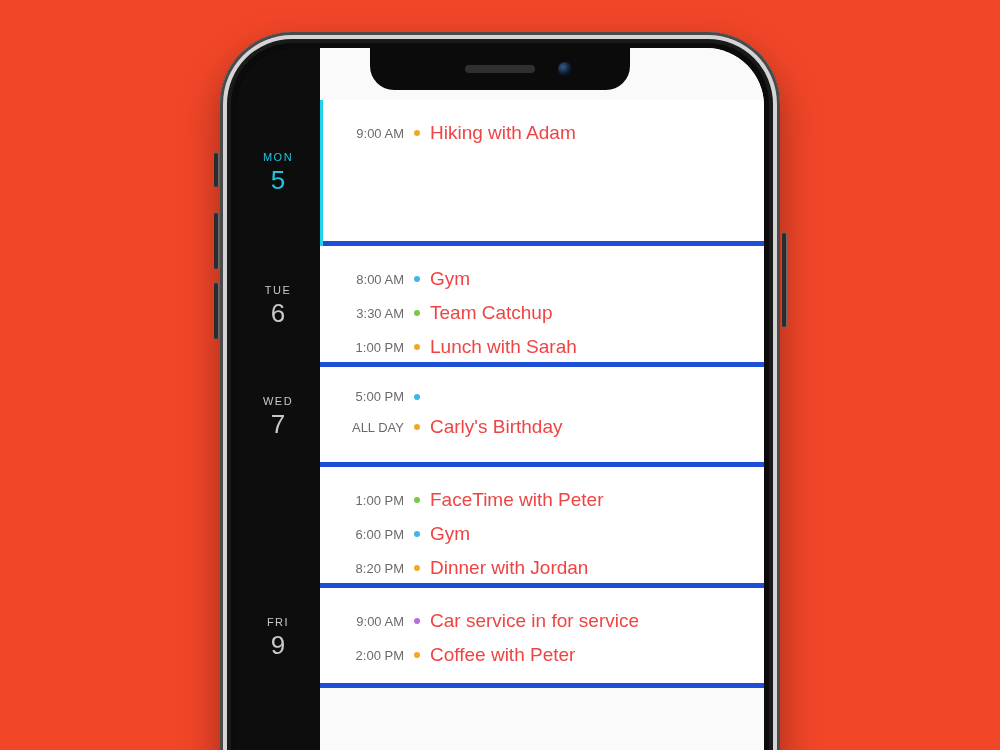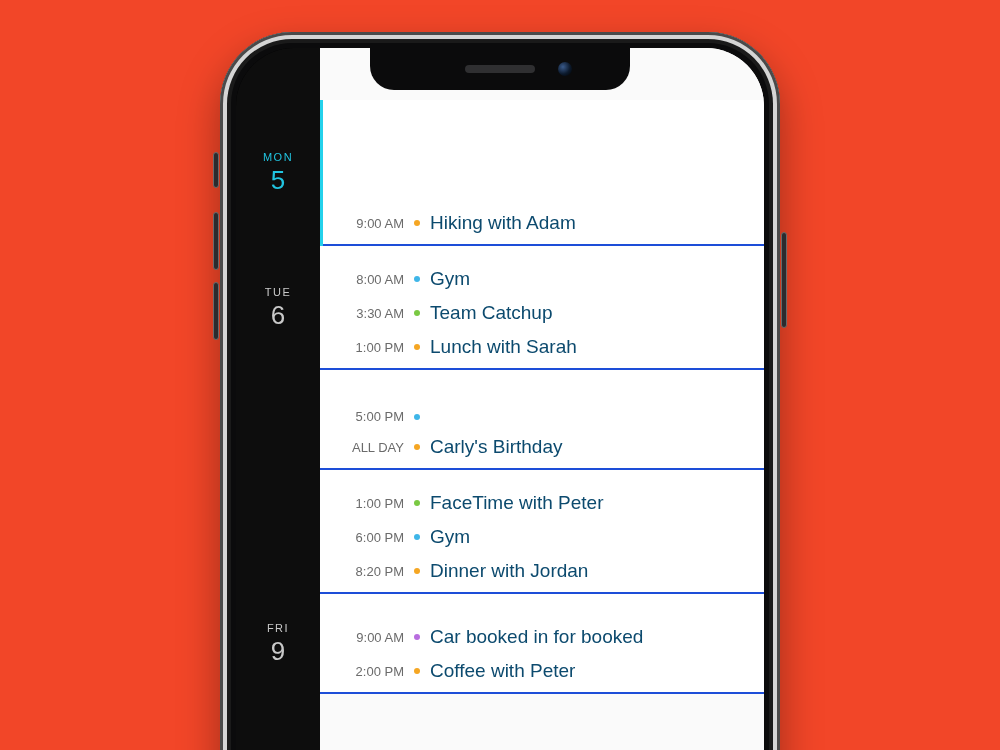--- a/index.html
+++ b/index.html
@@ -139,27 +139,26 @@
     position: absolute;
     right: -3px;
     top: 0; bottom: 0;
     width: 3px;
     background: #24d1eb;
   }
 
   .events {
     flex: 1;
     background: #fff;
-    border-bottom: 2px solid #1d4ed8;
-    padding: 22px 20px 10px 16px;
+    border-bottom: 5px solid #1d4ed8;
+    padding: 22px 20px 4px 16px;
     display: flex;
     flex-direction: column;
     gap: 12px;
     min-height: 100px;
-    justify-content: flex-end;
   }
   .day-row:first-of-type .events {
     min-height: 146px;
   }
   .event {
     display: flex;
     align-items: center;
   }
   .time {
     width: 68px;
@@ -170,21 +169,21 @@
     flex: none;
   }
   .dot {
     width: 6px; height: 6px;
     border-radius: 50%;
     margin: 0 10px 0 10px;
     flex: none;
   }
   .title {
     font-size: 19px;
-    color: #0c4a6e;
+    color: #ef4444;
     font-weight: 400;
   }
 </style>
 </head>
 <body>
 
 <div class="phone">
   <div class="btn-side btn-mute"></div>
   <div class="btn-side btn-vol1"></div>
   <div class="btn-side btn-vol2"></div>
@@ -236,20 +235,24 @@
                 <div class="title">Team Catchup</div>
               </div>
               <div class="event">
                 <div class="time">1:00 PM</div>
                 <div class="dot" style="background: rgb(245, 166, 35);"></div>
                 <div class="title">Lunch with Sarah</div>
               </div>
             </div>
           </div>
           <div class="day-row">
+            <div class="day-side">
+              <div class="dow">WED</div>
+              <div class="dnum">7</div>
+            </div>
             <div class="events">
               <div class="event">
                 <div class="time">5:00 PM</div>
                 <div class="dot" style="background: rgb(63, 182, 232);"></div>
               </div>
               <div class="event">
                 <div class="time">ALL DAY</div>
                 <div class="dot" style="background: rgb(245, 166, 35);"></div>
                 <div class="title">Carly's Birthday</div>
               </div>
@@ -276,21 +279,21 @@
           </div>
           <div class="day-row">
             <div class="day-side">
               <div class="dow">FRI</div>
               <div class="dnum">9</div>
             </div>
             <div class="events">
               <div class="event">
                 <div class="time">9:00 AM</div>
                 <div class="dot" style="background: rgb(184, 109, 223);"></div>
-                <div class="title">Car booked in for booked</div>
+                <div class="title">Car service in for service</div>
               </div>
               <div class="event">
                 <div class="time">2:00 PM</div>
                 <div class="dot" style="background: rgb(245, 166, 35);"></div>
                 <div class="title">Coffee with Peter</div>
               </div>
             </div>
           </div>
         </div>
     </div>

